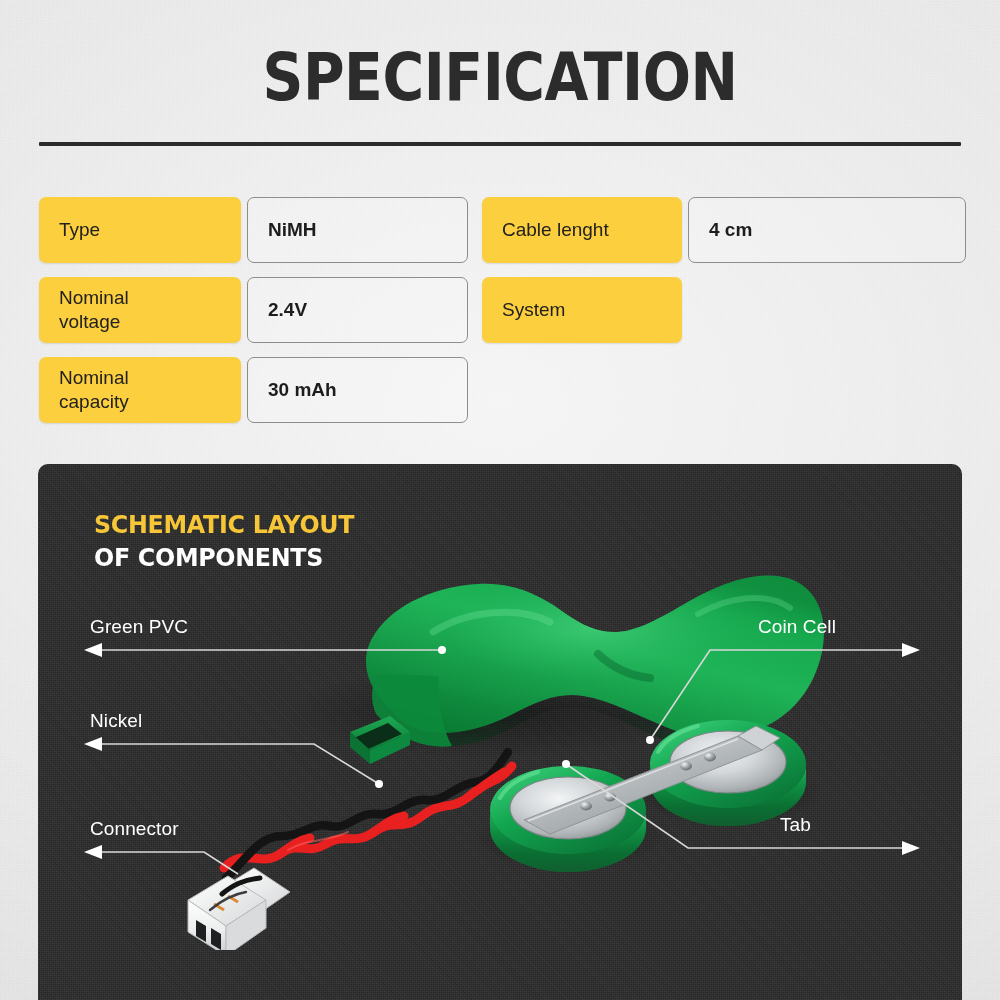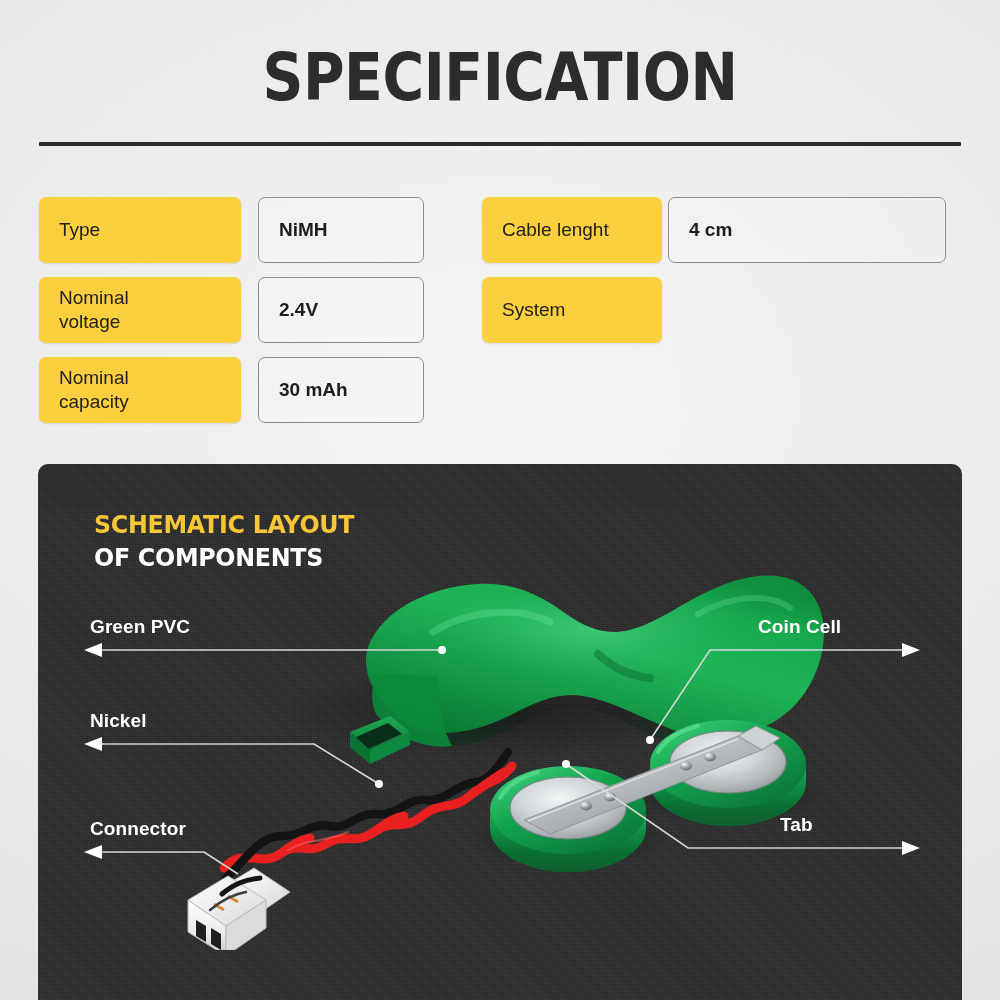--- a/index.html
+++ b/index.html
@@ -93,24 +93,24 @@
     padding: 0 20px;
     color: #1d1d1d;
     font-size: 19px;
     font-weight: bold;
     line-height: 1.25;
     background: rgba(255,255,255,.18);
   }
 
   
   .spec-col.left  .spec-label { width: 202px; min-height: 66px; }
-  .spec-col.left  .spec-value { width: 166px; min-height: 66px; margin-left: 17px; }
-
-  
-  .spec-col.right .spec-label { width: 180px; min-height: 66px; }
+  .spec-col.left  .spec-value { width: 221px; min-height: 66px; margin-left: 6px; }
+
+  
+  .spec-col.right .spec-label { width: 200px; min-height: 66px; }
   .spec-col.right .spec-value { width: 278px; min-height: 66px; margin-left: 6px; }
 
   
   .schematic-panel {
     position: absolute;
     left: 38px;
     top: 464px;
     width: 924px;
     height: 546px;
     background: #2c2c2c;
@@ -137,21 +137,21 @@
     transform-origin: left center;
   }
   .panel-heading .line1 { color: #f6c638; }
   .panel-heading .line2 { color: #ffffff; }
 
   
   .callout-label {
     position: absolute;
     color: #ffffff;
     font-size: 19px;
-    font-weight: bold;
+    font-weight: normal;
     letter-spacing: .1px;
     white-space: nowrap;
     z-index: 7;
   }
   .callouts-svg { position: absolute; inset: 0; z-index: 6; }
 
   .art-svg { position: absolute; inset: 0; z-index: 5; }
 </style>
 </head>
 <body>

